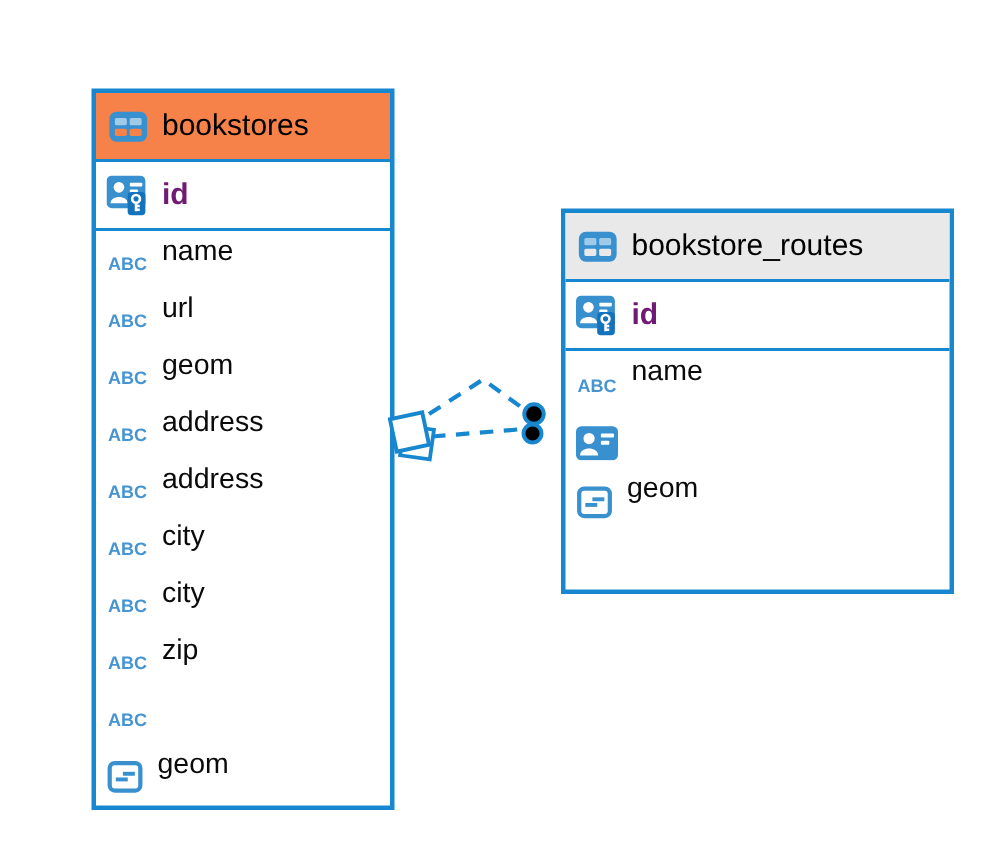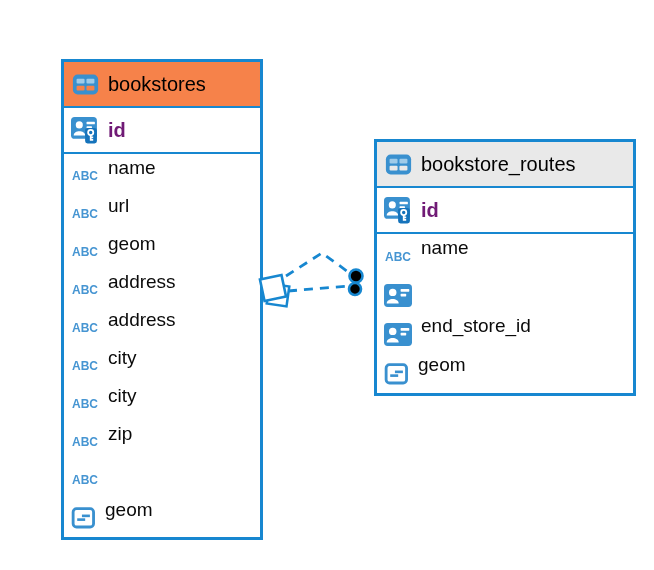--- a/index.html
+++ b/index.html
@@ -183,32 +183,20 @@
             <rect x="0" y="0" width="27" height="22" rx="3.5" fill="#3990cf"></rect>
             <circle cx="8.4" cy="8" r="3.6" fill="#fff"></circle>
             <path d="M2.6 18.8 c0 -5.8 11.6 -5.8 11.6 0 z" fill="#fff"></path>
             <rect x="16" y="4.8" width="8.4" height="2.5" rx="0.6" fill="#fff"></rect>
             <rect x="16" y="9.4" width="5.4" height="2.5" rx="0.6" fill="#fff"></rect>
           </svg>
         </span>
       </div>
       <div class="col-row">
         <span class="icon">
-          <svg width="28" height="23" viewBox="0 0 27 22">
-            <rect x="0" y="0" width="27" height="22" rx="3.5" fill="#3990cf"></rect>
-            <circle cx="8.4" cy="8" r="3.6" fill="#fff"></circle>
-            <path d="M2.6 18.8 c0 -5.8 11.6 -5.8 11.6 0 z" fill="#fff"></path>
-            <rect x="16" y="4.8" width="8.4" height="2.5" rx="0.6" fill="#fff"></rect>
-            <rect x="16" y="9.4" width="5.4" height="2.5" rx="0.6" fill="#fff"></rect>
-          </svg>
-        </span>
-        <span>end_store_id</span>
-      </div>
-      <div class="col-row">
-        <span class="icon">
           <svg width="25" height="22" viewBox="0 0 23 21">
             <rect x="1.6" y="1.6" width="19.5" height="17.5" rx="3.2" fill="none" stroke="#3990cf" stroke-width="2.7"></rect>
             <rect x="10" y="7.2" width="7.6" height="2.5" fill="#3990cf"></rect>
             <rect x="5.5" y="10.8" width="7.6" height="2.5" fill="#3990cf"></rect>
           </svg>
         </span>
         <span>geom</span>
       </div>
     </div>
   </div>

